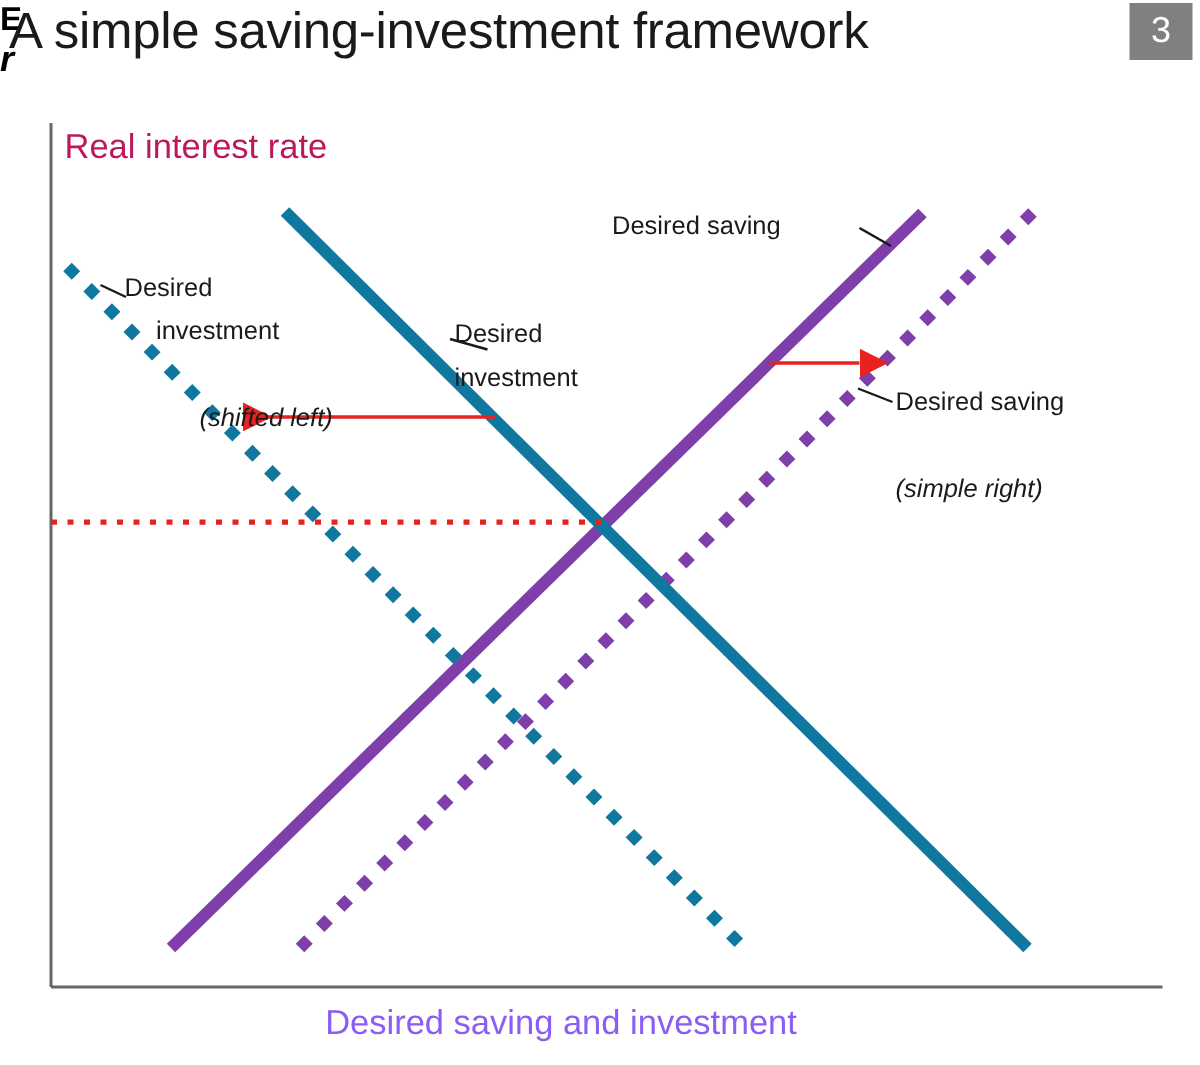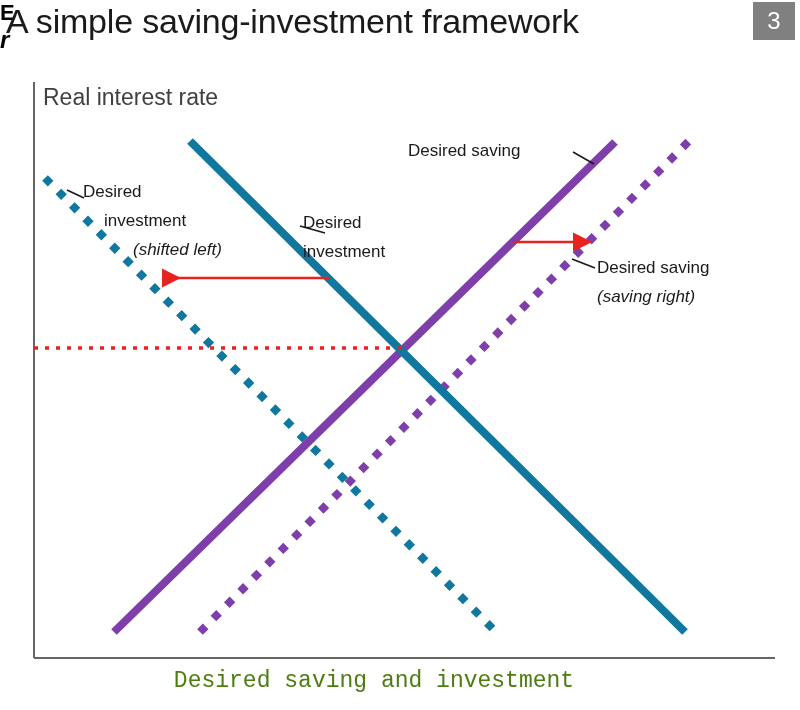--- a/index.html
+++ b/index.html
@@ -58,39 +58,38 @@
   #chart svg { display: block; }
 
   
   .anno {
     position: absolute;
     color: #1a1a1a;
     font-size: 17px;
     line-height: 29px;
     white-space: nowrap;
   }
-  .anno .ital { font-style: italic; }
+  .anno .ital { font-style: italic; margin-top: 29px; }
 
   #axis-label-y {
     position: absolute;
     left: 43px;
     top: 84px;
     font-size: 23px;
-    color: #404040;
+    color: #be185d;
     white-space: nowrap;
   }
   #axis-label-x {
     position: absolute;
     left: 0;
     top: 668px;
     width: 748px;
     text-align: center;
     font-size: 23px;
-    color: #4d7c0f;
-    font-family: Liberation Mono, monospace;
+    color: #8b5cf6;
   }
 
   #label-di-shift {
     left: 83px;
     top: 177px;
     text-align: left;
   }
   #label-di-shift .l2 { padding-left: 21px; }
   #label-di-shift .l3 { padding-left: 50px; }
 
@@ -184,19 +183,19 @@
 
   <div id="label-di" class="anno">
     <div class="l1">Desired</div>
     <div class="l2">investment</div>
   </div>
 
   <div id="label-ds" class="anno">Desired saving</div>
 
   <div id="label-ds-shift" class="anno">
     <div class="l1">Desired saving</div>
-    <div class="l2 ital">(saving right)</div>
+    <div class="l2 ital">(simple right)</div>
   </div>
 
   <div id="label-e">E</div>
   <div id="label-r">r</div>
 
 </div>
 
 </body></html>

